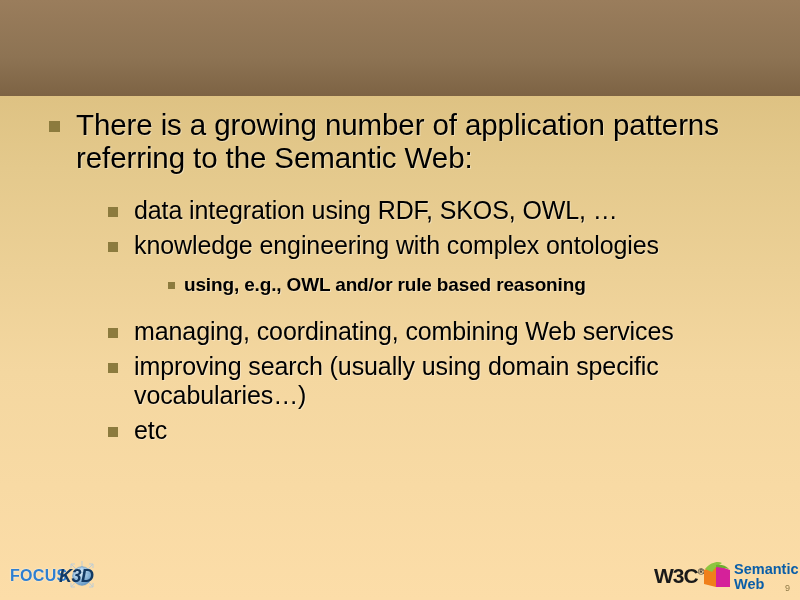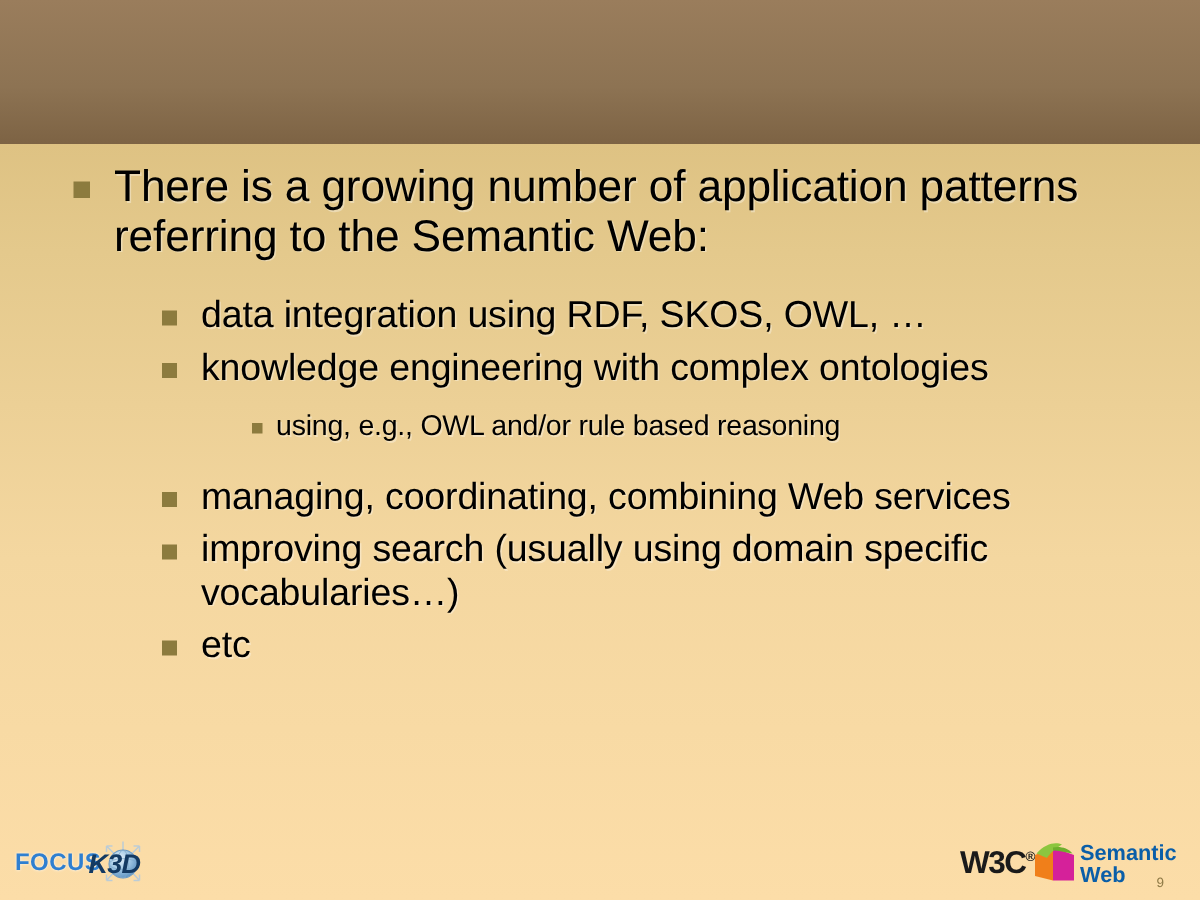--- a/index.html
+++ b/index.html
@@ -74,20 +74,21 @@
     position: absolute;
     left: 10px;
     top: 11px;
     width: 10px;
     height: 10px;
     background: #8c7b3e;
   }
   
   .lvl3 {
     margin: 2px 0 4px 0;
+    font-weight: bold;
   }
   .lvl3 > li {
     font-size: 19px;
     line-height: 1.18;
     padding-left: 26px;
     margin: 0 0 3px 12px;
     letter-spacing: -0.15px;
   }
   .lvl3 > li > .bullet {
     position: absolute;
@@ -131,21 +132,21 @@
     font-size: 18px;
     font-weight: bold;
     font-style: italic;
     color: #133a63;
     letter-spacing: -0.5px;
   }
 
   
   .sw-logo {
     position: absolute;
-    right: 20px;
+    right: 6px;
     bottom: 4px;
     width: 140px;
     height: 40px;
   }
   .w3c-word {
     position: absolute;
     left: 0px;
     top: 8px;
     font-size: 21px;
     font-weight: bold;

